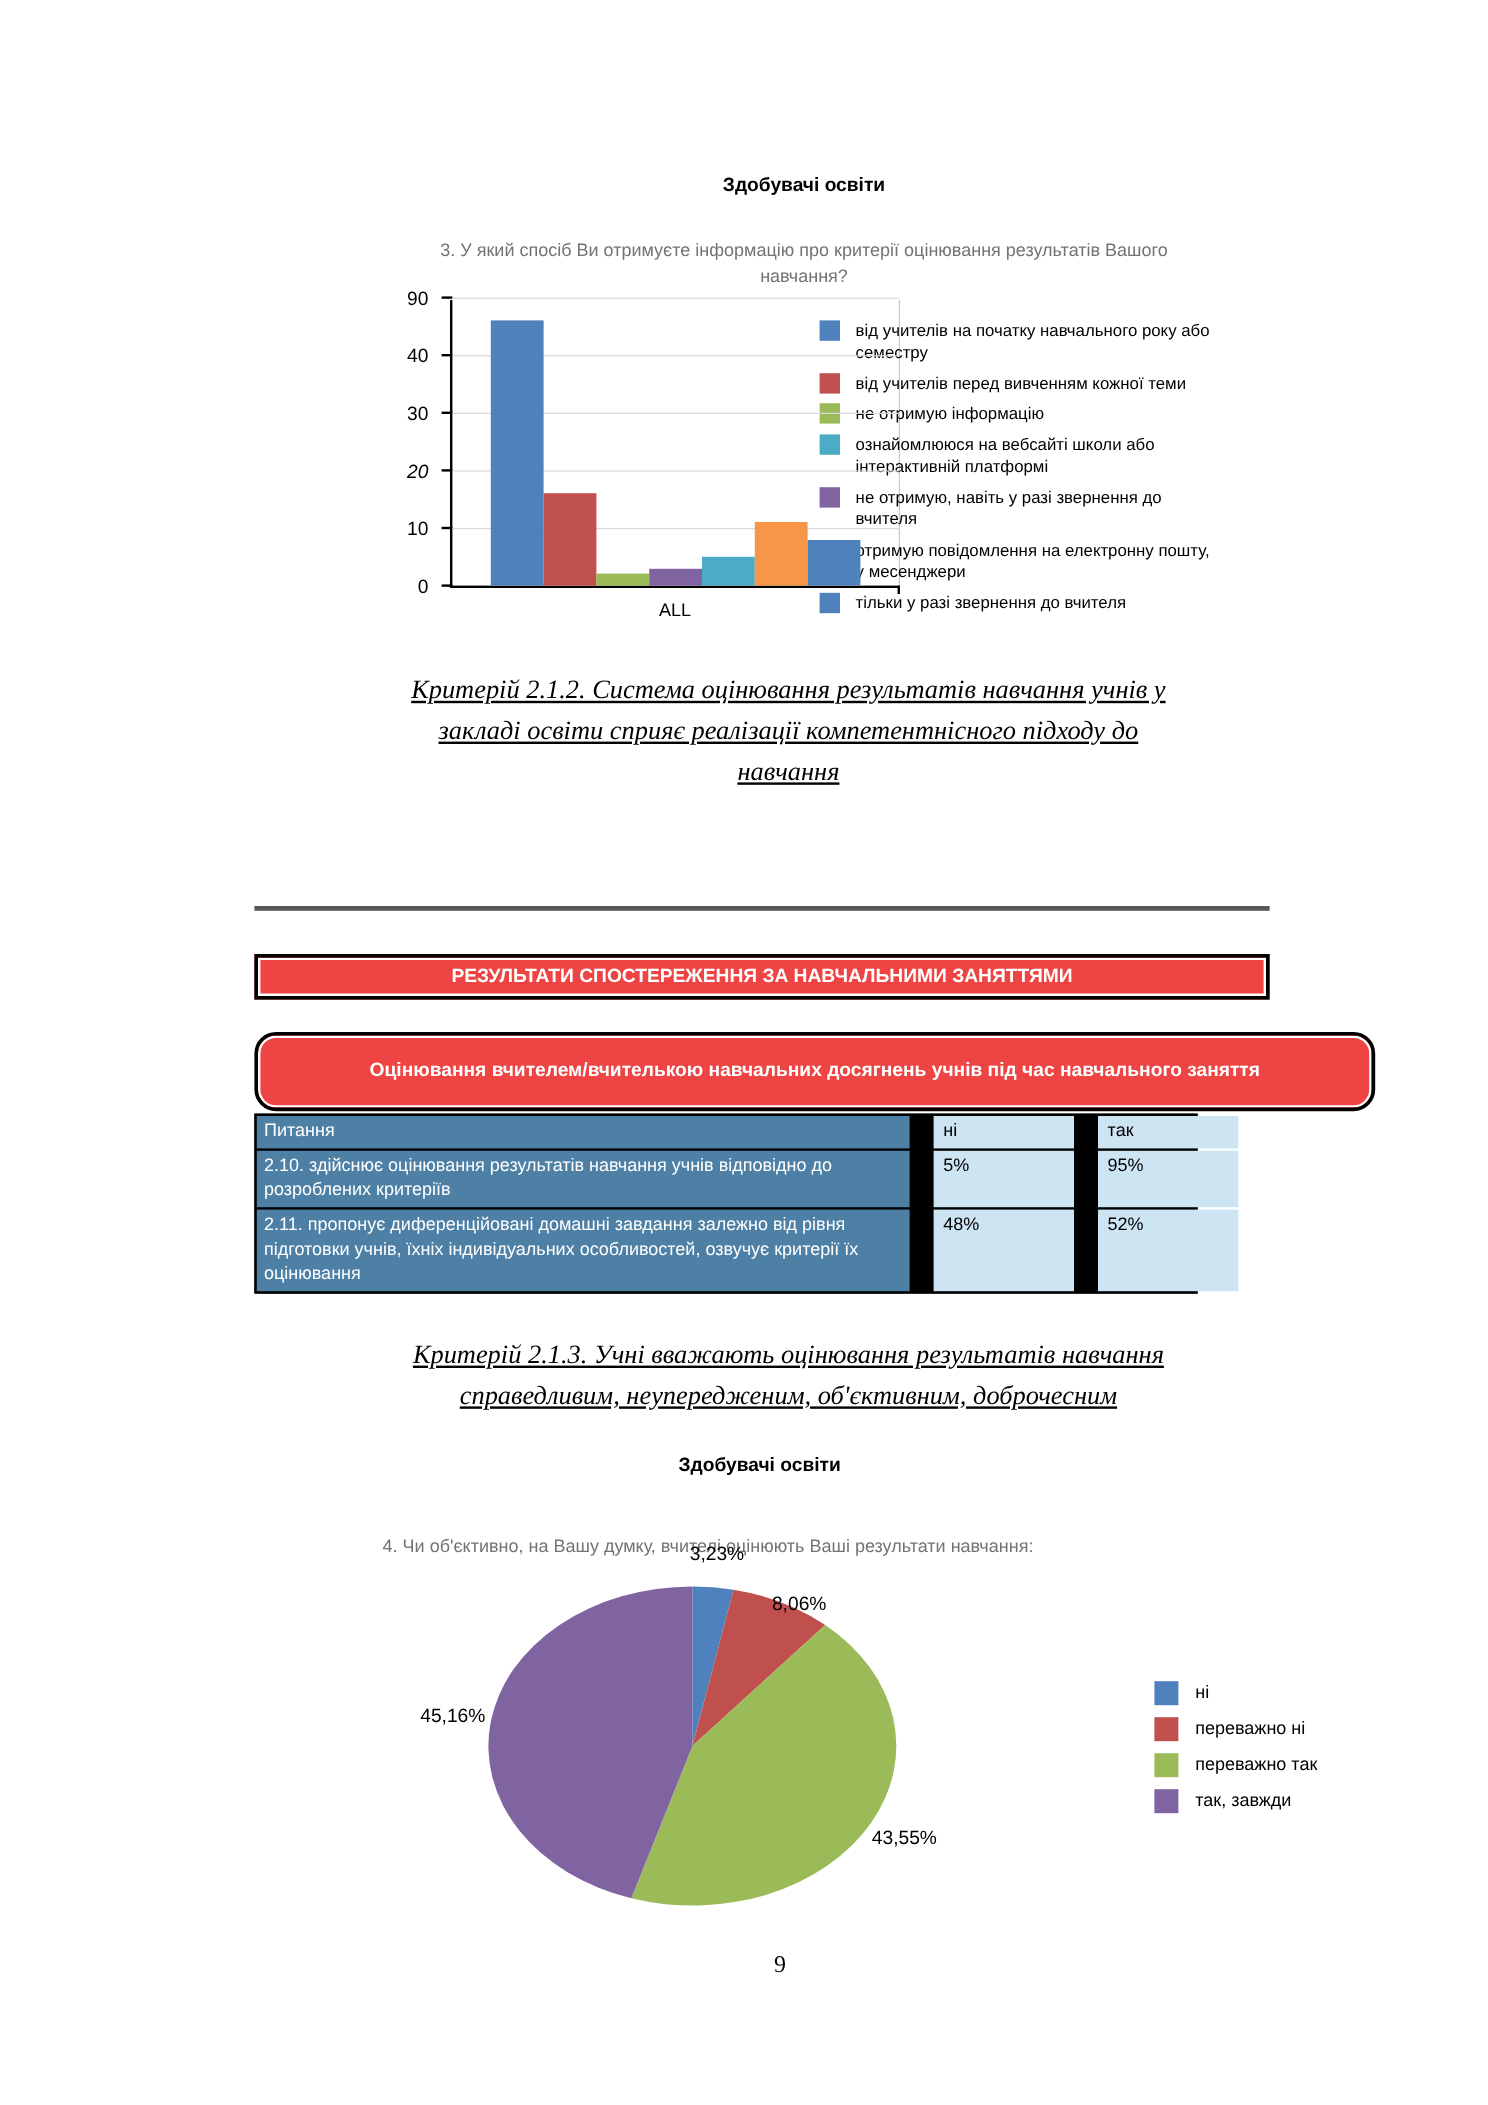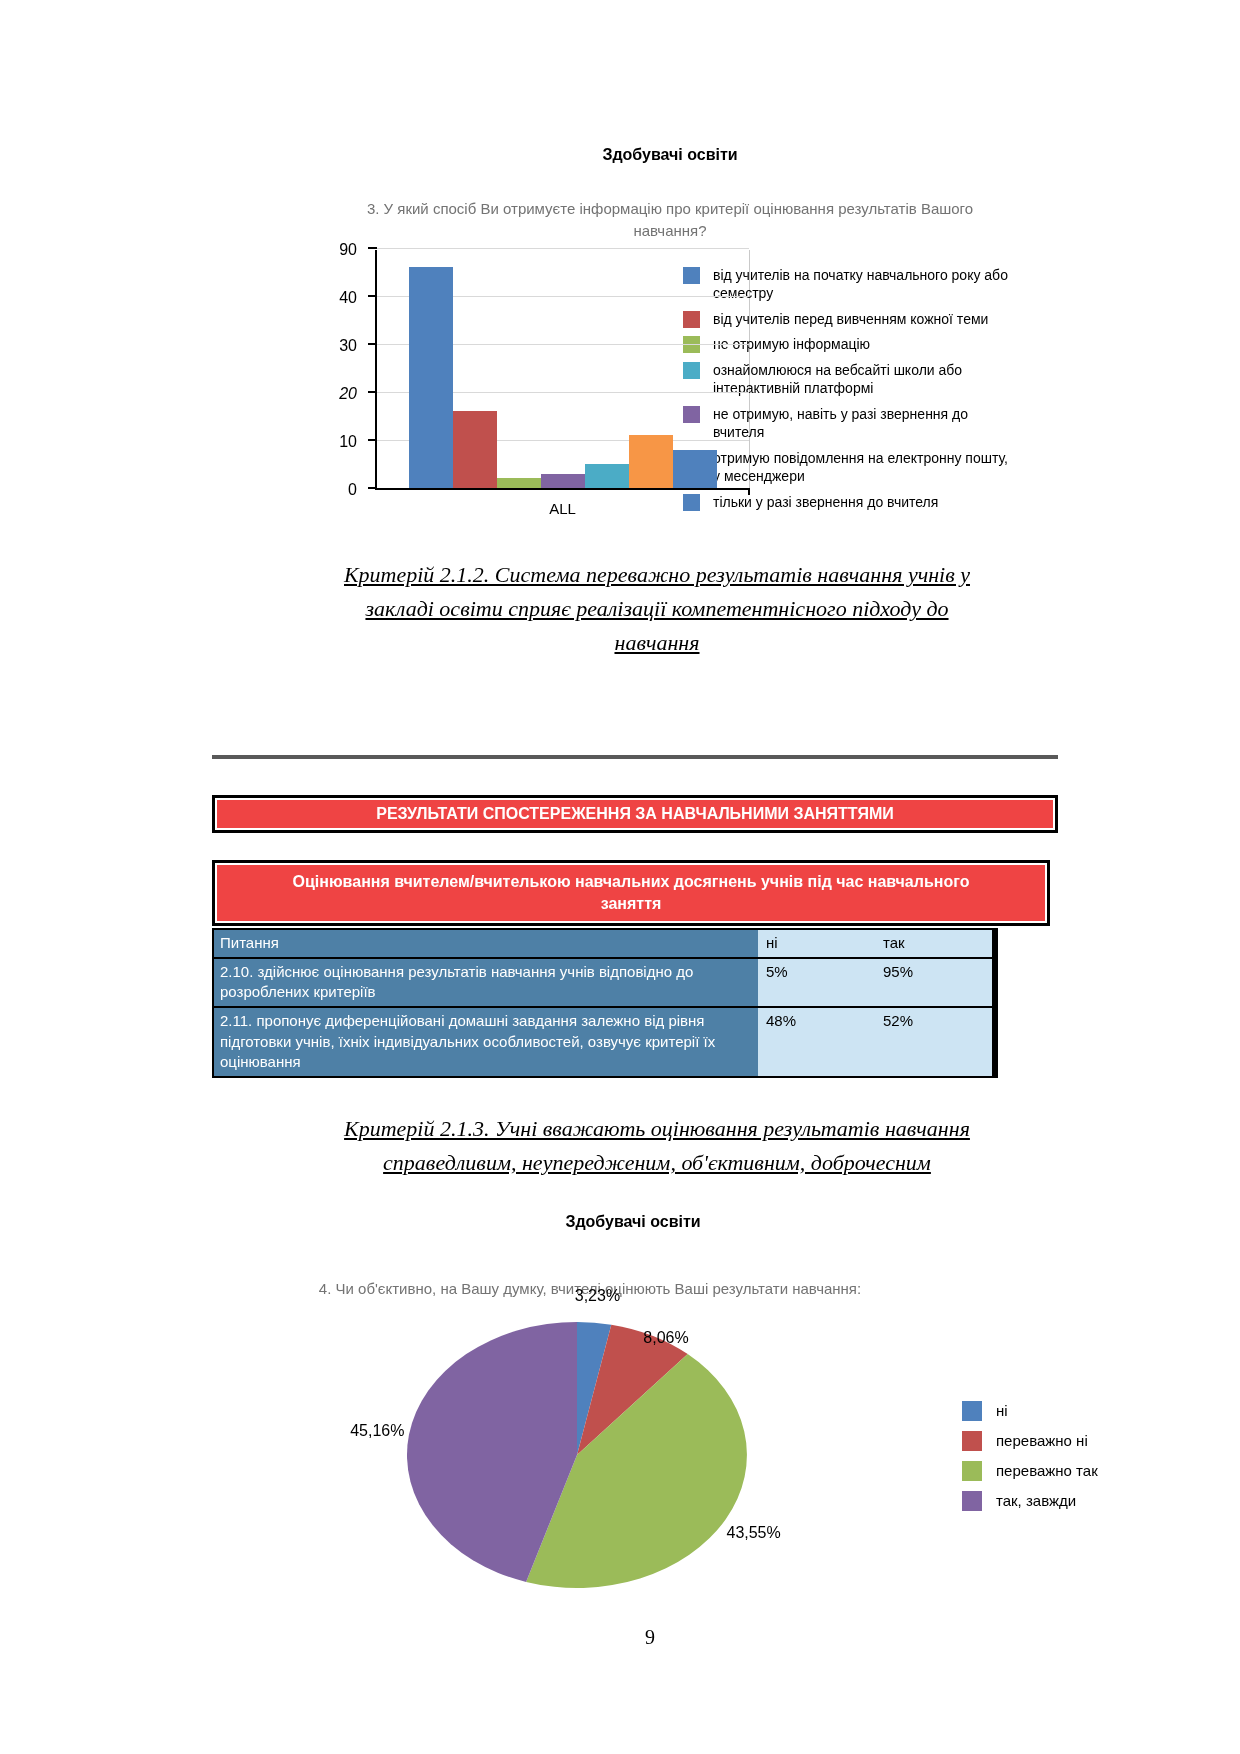--- a/index.html
+++ b/index.html
@@ -26,21 +26,21 @@
         align-items:flex-end;justify-content:center;z-index:2;}
   .bar{width:44px;}
   .ylab{position:absolute;right:10px;width:44px;text-align:right;font-size:16px;line-height:20px;}
   .xlabel{font-size:15px;text-align:center;}
   .legend .lrow{display:flex;margin-bottom:7px;}
   .legend .lswatch{width:17px;height:17px;flex:0 0 17px;margin-right:13px;margin-top:1px;}
   .legend .ltext{font-size:14px;line-height:1.32;width:300px;}
   
   .obs-table{box-sizing:border-box;background:#000;border:2px solid #000;
              display:flex;flex-direction:column;gap:2px;}
-  .trow{display:grid;grid-template-columns:544px 117px 117px;gap:0;}
+  .trow{display:grid;grid-template-columns:544px 117px 117px;gap:20px;}
   .qcell{background:#4E80A6;color:#fff;font-size:15px;line-height:1.38;padding:3px 6px;}
   .vcell{background:#CDE4F3;color:#000;font-size:15px;line-height:1.38;padding:3px 8px;}
   
   .pielab{position:absolute;transform:translate(-50%,-50%);font-size:16px;white-space:nowrap;z-index:3;}
   .plegend .lswatch{width:20px;height:20px;flex:0 0 20px;margin-right:14px;}
   .plegend .lrow{display:flex;align-items:center;margin-bottom:9px;}
   .plegend .ltext{font-size:15px;width:190px;}
   .page-number{font-family:"Liberation Serif",serif;font-size:20px;text-align:center;}
 </style>
 </head>
@@ -111,30 +111,30 @@
         <div class="lswatch" style="background: rgb(247, 150, 70);"></div>
         <div class="ltext">отримую повідомлення на електронну пошту, у месенджери</div>
       </div>
       <div class="lrow">
         <div class="lswatch" style="background: rgb(79, 129, 189);"></div>
         <div class="ltext">тільки у разі звернення до вчителя</div>
       </div>
     </div>
 
   <div class="abs criterion" style="left:250px;top:558px;width:814px;">
-    <div>Критерій 2.1.2. Система переважно результатів навчання учнів у</div>
+    <div>Критерій 2.1.2. Система оцінювання результатів навчання учнів у</div>
     <div>закладі освіти сприяє реалізації компетентнісного підходу до</div>
     <div>навчання</div>
   </div>
 
   <div class="abs rule" style="left:212px;top:755px;width:846px;"></div>
 
   <div class="abs banner" style="left:212px;top:795px;width:846px;height:38px;">РЕЗУЛЬТАТИ СПОСТЕРЕЖЕННЯ ЗА НАВЧАЛЬНИМИ ЗАНЯТТЯМИ</div>
 
-  <div class="abs banner" style="left:212px;top:860px;width:838px;height:66px;">Оцінювання вчителем/вчителькою навчальних досягнень учнів під час навчального заняття</div>
+  <div class="abs banner" style="left:212px;top:860px;width:934px;height:66px;border-radius:18px;">Оцінювання вчителем/вчителькою навчальних досягнень учнів під час навчального заняття</div>
 
   <div class="abs obs-table" style="left:212px;top:928px;width:786px;">
     <div class="trow">
       <div class="qcell">Питання</div>
       <div class="vcell">ні</div>
       <div class="vcell">так</div>
     </div>
     <div class="trow">
       <div class="qcell">2.10. здійснює оцінювання результатів навчання учнів відповідно до розроблених критеріїв</div>
       <div class="vcell">5%</div>

